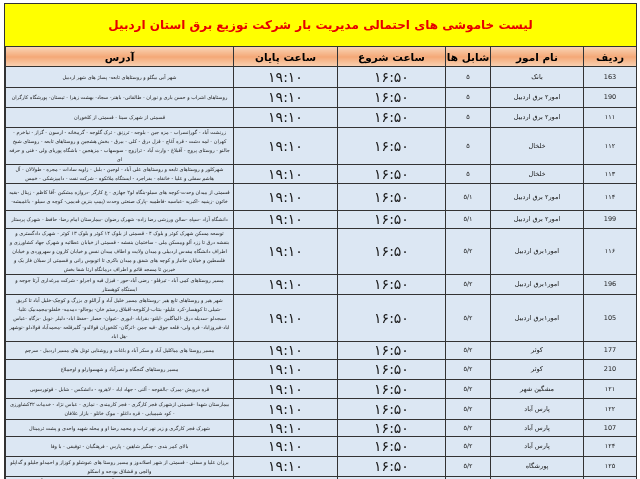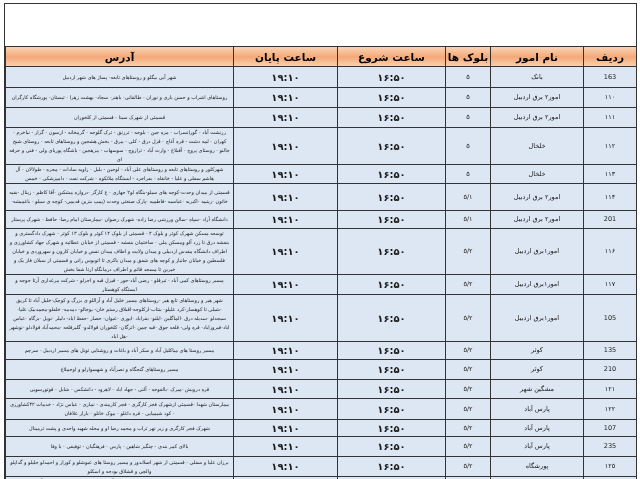--- a/index.html
+++ b/index.html
@@ -3,58 +3,61 @@
 <meta charset="utf-8">
 <style>
   html, body { margin:0; padding:0; background:#ffffff; }
   body { width:640px; height:479px; overflow:hidden; font-family:"DejaVu Sans", sans-serif; position:relative; }
   .frame { position:absolute; left:4px; top:3px; width:633px; height:476px; border:1px solid #333; box-sizing:border-box; }
   .title-bar { position:absolute; left:0; top:0; width:631px; height:42px; background:#ffff00; border-bottom:1px solid #333; display:flex; align-items:center; justify-content:center; }
   .title-text { color:#e60000; font-weight:bold; font-size:12px; direction:rtl; font-family:"DejaVu Sans", sans-serif; }
   table { position:absolute; left:0; top:42px; border-collapse:collapse; direction:rtl; table-layout:fixed; width:631px; }
   th { background:linear-gradient(to bottom,#f9d2b3 0%,#f4a877 50%,#f9d2b3 100%); color:#000; font-weight:bold; font-size:10.5px; height:19px; border:1px solid #333; padding:0; text-align:center;margin-top:28px; }
   td { background:#dce7f3; border:1px solid #333; font-size:5px; text-align:center; padding:0 3px; line-height:9px; color:#1a1a1a; vertical-align:middle; }
-  td.time { font-weight:bold; font-size:10px; }
+  td.time { font-weight:normal; font-size:14px; }
   td.num, td.block, td.area { font-size:6.5px; }
   td.addr { direction:rtl; }
 </style>
 </head>
 <body>
 
 <div class="frame">
+  <div class="title-bar">
+    <span class="title-text">لیست خاموشی های احتمالی  مدیریت بار  شرکت توزیع برق استان اردبیل</span>
+  </div>
   <table>
     <colgroup>
       <col style="width:53px">
       <col style="width:93px">
       <col style="width:45px">
       <col style="width:108px">
       <col style="width:104px">
       <col style="width:228px">
     </colgroup>
     <thead>
       <tr>
         <th>ردیف</th>
         <th>نام امور</th>
-        <th>بلوک ها</th>
+        <th>شابل ها</th>
         <th>ساعت شروع</th>
         <th>ساعت پایان</th>
         <th>آدرس</th>
       </tr>
     </thead>
     <tbody id="tbody">
         <tr style="height: 21px;">
           <td class="num">163</td>
           <td class="area">بانک</td>
           <td class="block">۵</td>
           <td class="time">۱۶:۵۰</td>
           <td class="time">۱۹:۱۰</td>
           <td class="addr">شهر آبی بیگلو و روستاهای تابعه- پساژ های شهر اردبیل</td>
         </tr>
         <tr style="height: 20px;">
-          <td class="num">۱۱۰</td>
+          <td class="num">190</td>
           <td class="area">امور۲ برق اردبیل</td>
           <td class="block">۵</td>
           <td class="time">۱۶:۵۰</td>
           <td class="time">۱۹:۱۰</td>
           <td class="addr">روستاهای اشراب و حسن باری و نوران  -  طالقانی- باهنر- سجاد- بهشت زهرا - تیستان- پورشگاه کارگران</td>
         </tr>
         <tr style="height: 20px;">
           <td class="num">۱۱۱</td>
           <td class="area">امور۲ برق اردبیل</td>
           <td class="block">۵</td>
@@ -80,53 +83,53 @@
         </tr>
         <tr style="height: 27px;">
           <td class="num">۱۱۴</td>
           <td class="area">امور۲ برق اردبیل</td>
           <td class="block">۵/۱</td>
           <td class="time">۱۶:۵۰</td>
           <td class="time">۱۹:۱۰</td>
           <td class="addr">قسمتی از میدان وحدت-کوچه های سیلو-بنگاه لو۲ جهازی - ع کارگر -دروازه مشکین -آقا کاظم - زینال -بقیه خاتون -زینبیه -اکبریه -عباسیه -فاطمیه -پارک صنعتی وحدت (پمپ بنزین قدیمی- کوچه ی سیلو - باغمیشه-</td>
         </tr>
         <tr style="height: 18px;">
-          <td class="num">201</td>
+          <td class="num">199</td>
           <td class="area">امور۲ برق اردبیل</td>
           <td class="block">۵/۱</td>
           <td class="time">۱۶:۵۰</td>
           <td class="time">۱۹:۱۰</td>
           <td class="addr">دانشگاه آزاد -سپاه -سالن ورزشی رضا زاده- شهرک رضوان -بیمارستان امام رضا- حافظ - شهرک پرستار</td>
         </tr>
         <tr style="height: 42px;">
           <td class="num">۱۱۶</td>
           <td class="area">امور۱برق اردبیل</td>
           <td class="block">۵/۲</td>
           <td class="time">۱۶:۵۰</td>
           <td class="time">۱۹:۱۰</td>
           <td class="addr">توسعه مسکن شهرک کوثر و بلوک ۴ - قسمتی از بلوک ۱۴ کوثر و بلوک ۱۳ کوثر - شهرک دادگستری و بنفشه درق تا ززد آلو ومسکن ملی - ساختمان بنفشه - قسمتی از خیابان عطائیه و شهرک جهاد کشاورزی و اطراف دانشگاه مقدس اردبیلی و میدان ولایت و اطاف میدان نفس و خیابان کارون و سهروردی و خیابان فلسطین و خیابان جانباز و کوچه های شفق و میدان باکری تا اتوبوس رانی و قسمتی از سبلان فاز یک و خیرین تا مسجد قائم و اطراف درمانگاه ارتا شفا بخش</td>
         </tr>
         <tr style="height: 20px;">
-          <td class="num">۱۱۷</td>
+          <td class="num">196</td>
           <td class="area">امور۱برق اردبیل</td>
           <td class="block">۵/۲</td>
           <td class="time">۱۶:۵۰</td>
           <td class="time">۱۹:۱۰</td>
           <td class="addr">مسیر روستاهای کمی آباد - تیرقلو - رضی آباد-حور - قیزل قیه و اجرلو - شرکت مرغداری آرتا جوجه و ایستگاه کوهستار</td>
         </tr>
         <tr style="height: 47px;">
           <td class="num">105</td>
           <td class="area">امور۱برق اردبیل</td>
           <td class="block">۵/۲</td>
           <td class="time">۱۶:۵۰</td>
           <td class="time">۱۹:۱۰</td>
           <td class="addr">شهر هیر و روستاهای تابع هیر -روستاهای مسیر خلیل آباد و آراللو ی بزرگ و کوچک-خلیل آباد تا کریق -شیلی تا کوهسار-کرد علیلو- بنتاب-ارکلوجه-اقبلاق رستم خان- یوجالو- دمدمه- خلفلو-مجمدبیک علیا- سیجدلو -سدیله درق -الماگلین -ایلنو- بقراباد -ایوری -عیوان- حصار -حفظ اباد- دلیلر -نویل -بزگاه -عباس اباد-فیروزاباد- قره ولی- قلعه جوق -قیه چمن -اترگان- کلخوران قولالدو- گلیرقلعه -محمدآباد قولادلو -نوشهر -هل اباد</td>
         </tr>
         <tr style="height: 18px;">
-          <td class="num">135</td>
+          <td class="num">177</td>
           <td class="area">کوثر</td>
           <td class="block">۵/۲</td>
           <td class="time">۱۶:۵۰</td>
           <td class="time">۱۹:۱۰</td>
           <td class="addr">مسیر روستا های میاکلیل آباد و سکر آباد و باغات و روشنایی تونل های مسیر اردبیل - سرچم</td>
         </tr>
         <tr style="height: 20px;">
           <td class="num">210</td>
           <td class="area">کوثر</td>
           <td class="block">۵/۲</td>
@@ -152,21 +155,21 @@
         </tr>
         <tr style="height: 17px;">
           <td class="num">107</td>
           <td class="area">پارس آباد</td>
           <td class="block">۵/۲</td>
           <td class="time">۱۶:۵۰</td>
           <td class="time">۱۹:۱۰</td>
           <td class="addr">شهرک فجر کارگری و زیر نهر تراب و محمد رضا او و محله شهید واحدی و پشت ترمینال</td>
         </tr>
         <tr style="height: 20px;">
-          <td class="num">235</td>
+          <td class="num">۱۲۴</td>
           <td class="area">پارس آباد</td>
           <td class="block">۵/۲</td>
           <td class="time">۱۶:۵۰</td>
           <td class="time">۱۹:۱۰</td>
           <td class="addr">بالای کمر بندی - چنگیز شاهین - پارس - فرهنگیان - توفیقی - با وفا</td>
         </tr>
         <tr style="height: 20px;">
           <td class="num">۱۲۵</td>
           <td class="area">پورشگاه</td>
           <td class="block">۵/۲</td>

